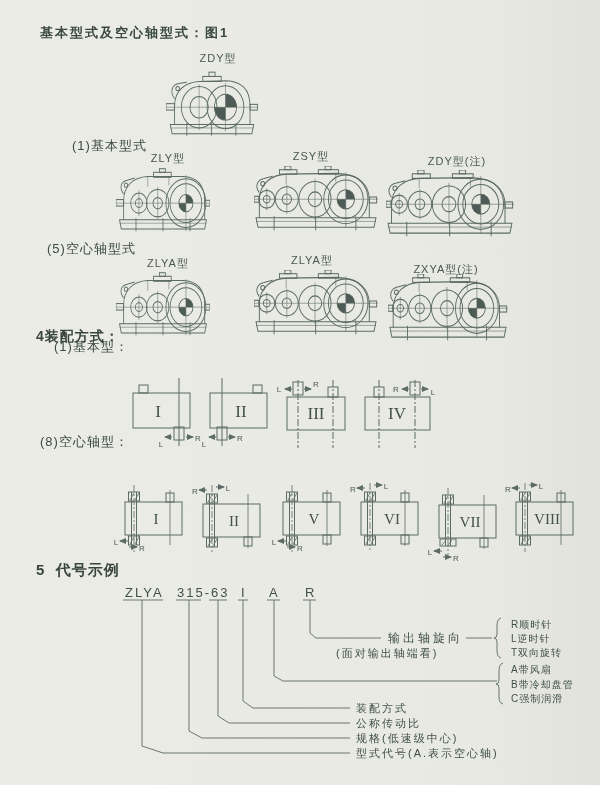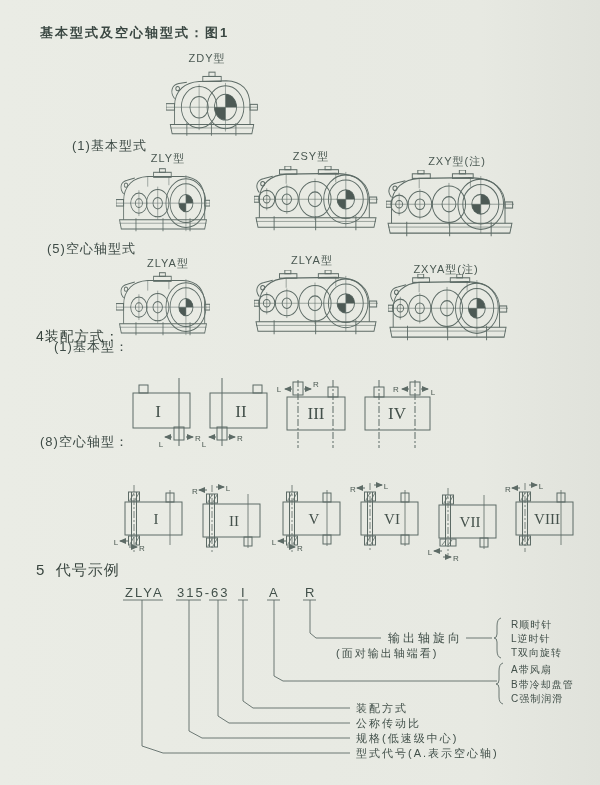--- a/index.html
+++ b/index.html
@@ -7,21 +7,21 @@
     position:relative;
     width:600px;height:785px;
     background:linear-gradient(90deg,#eaece5 0%,#e7e9e2 80%,#e0e2db 100%);
     font-family:"Liberation Sans","DejaVu Sans",sans-serif;
     color:#3e4b46;
     overflow:hidden;
   }
   .lbl{position:absolute;white-space:pre;line-height:1.1;}
   .h-main{font-size:13px;font-weight:bold;letter-spacing:2px;color:#3a4742;}
   .h-sec{font-size:13px;letter-spacing:1px;color:#3e4b46;}
-  .h-bold{font-size:14px;font-weight:normal;letter-spacing:1px;color:#39453f;}
+  .h-bold{font-size:14px;font-weight:bold;letter-spacing:1px;color:#39453f;}
   .fig-lbl{font-size:11px;letter-spacing:1px;color:#4a5852;transform:translateX(-50%);}
   .gfx{position:absolute;}
   svg .dd{stroke-dasharray:7 2 2 2;}
   svg .thin{stroke-width:0.8;}
   svg text{stroke:none;fill:#44514b;}
   svg text.rn{font-family:"Liberation Serif","DejaVu Serif",serif;font-size:17px;text-anchor:middle;}
   svg text.rn2{font-family:"Liberation Serif","DejaVu Serif",serif;font-size:15px;text-anchor:middle;}
   svg text.dir{font-size:8px;text-anchor:middle;fill:#4a5852;}
   svg text.code{font-size:13px;letter-spacing:2px;fill:#42504a;}
   svg text.callout{font-size:11px;letter-spacing:2px;fill:#42504a;}
@@ -125,29 +125,29 @@
           <circle cx="137" cy="45" r="13"></circle>
         <path d="M137 45 L137 32 A13 13 0 0 1 150 45 Z" fill="#4d5a55" stroke="none"></path>
         <path d="M137 45 L137 58 A13 13 0 0 1 124 45 Z" fill="#4d5a55" stroke="none"></path>
         <line x1="137" y1="8" x2="137" y2="83" class="thin"></line>
       </g>
     </defs>
   </svg>
 
   <div class="lbl h-main" style="left:40px;top:26px">基本型式及空心轴型式：图1</div>
 
-  <div class="lbl fig-lbl" style="left:207px;top:52px">ZDY型</div>
+  <div class="lbl fig-lbl" style="left:218px;top:52px">ZDY型</div>
   <svg class="gfx" style="left:166px;top:70px;width:92px;height:68px" viewBox="0 0 150 95" preserveAspectRatio="none">
       <use href="#gb2"></use>
     </svg>
 
   <div class="lbl h-sec" style="left:72px;top:139px">(1)基本型式</div>
   <div class="lbl fig-lbl" style="left:168px;top:152px">ZLY型</div>
   <div class="lbl fig-lbl" style="left:311px;top:150px">ZSY型</div>
-  <div class="lbl fig-lbl" style="left:457px;top:155px">ZXY型(注)</div>
+  <div class="lbl fig-lbl" style="left:457px;top:155px">ZDY型(注)</div>
   <svg class="gfx" style="left:116px;top:168px;width:94px;height:66px" viewBox="0 0 160 92" preserveAspectRatio="none">
       <use href="#gb3"></use>
     </svg>
   <svg class="gfx" style="left:254px;top:166px;width:124px;height:68px" viewBox="0 0 185 92" preserveAspectRatio="none">
       <use href="#gb4"></use>
     </svg>
   <svg class="gfx" style="left:386px;top:170px;width:128px;height:70px" viewBox="0 0 185 92" preserveAspectRatio="none">
       <use href="#gb4"></use>
     </svg>
 

